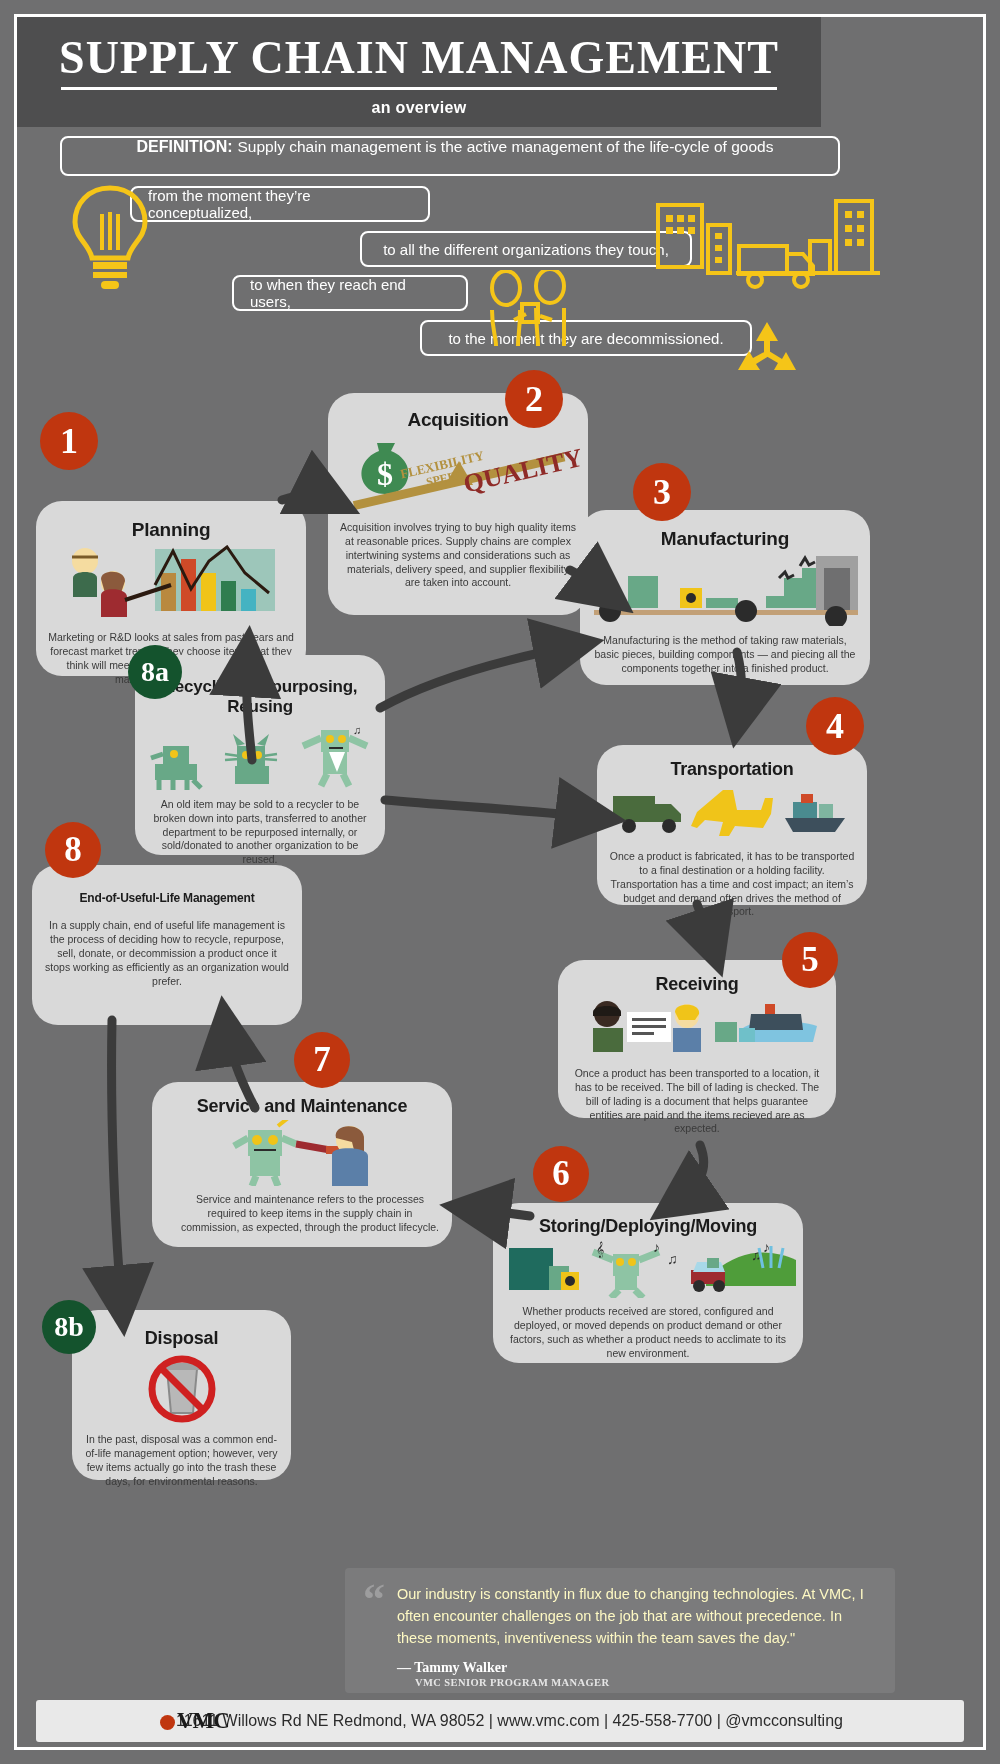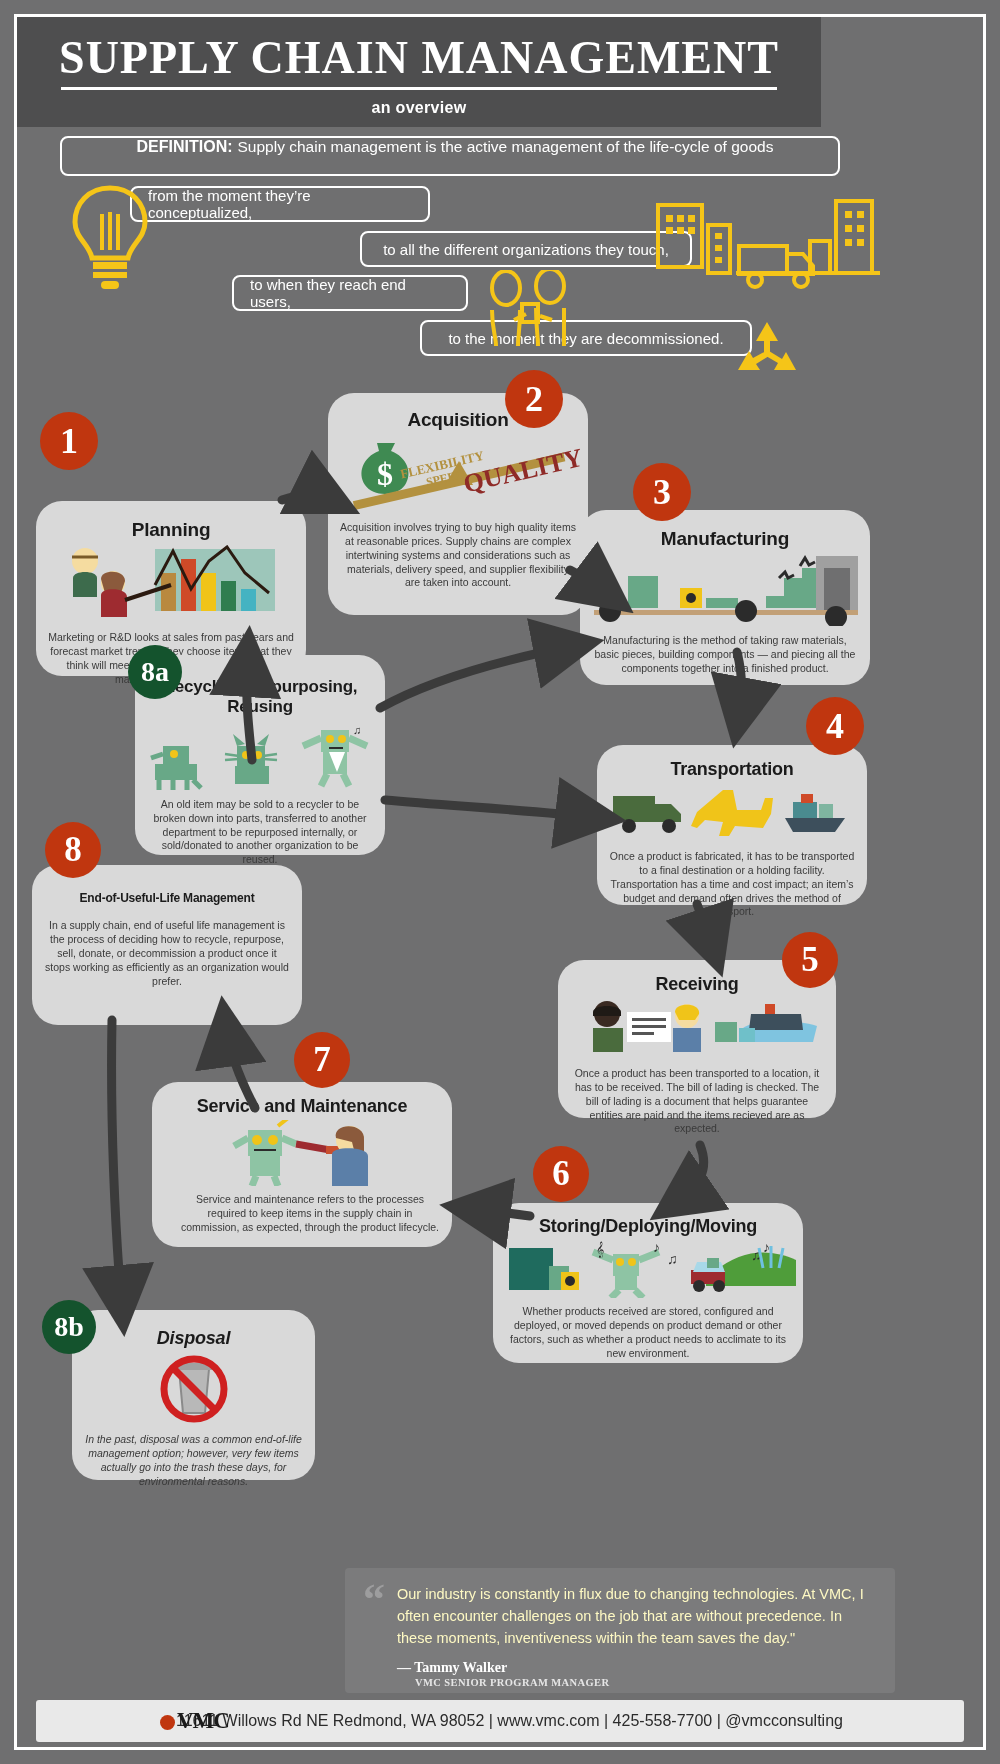--- a/index.html
+++ b/index.html
@@ -403,21 +403,21 @@
       <path d="M186 24 L200 24" stroke="#2b2b2b" stroke-width="2"></path>
       <rect x="180" y="28" width="24" height="22" fill="#8ec4a4"></rect>
       <path d="M178 14 L160 22 M206 14 L224 22 M184 50 L178 62 M200 50 L206 62" stroke="#8ec4a4" stroke-width="7"></path>
       <path d="M186 28 L194 48 L202 28 Z" fill="#ffffff"></path>
       <text x="210" y="10" font-family="Liberation Serif, serif" font-size="11" fill="#2b2b2b">♫</text>
     </svg>
     <div class="p" style="margin-top:4px;">An old item may be sold to a recycler to be broken down into parts, transferred to another department to be repurposed internally, or sold/donated to another organization to be reused.</div>
   </div>
   <div class="badge orange" style="left:128px; top:645px; width:54px; height:54px; font-size:28px;">8a</div>
 
-  <div class="card" style="left:72px; top:1310px; width:243px; height:170px;font-style:italic;">
+  <div class="card" style="left:72px; top:1310px; width:219px; height:170px;">
     <div class="h" style="font-size:18px; padding-top:18px;">Disposal</div>
     <svg style="width:90px;height:70px;margin-top:6px" viewBox="0 0 90 70">
       <path d="M30 14 L60 14 L56 58 L34 58 Z" fill="#b8b8b8" stroke="#8a8a8a" stroke-width="2"></path>
       <rect x="26" y="8" width="38" height="7" fill="#a0a0a0"></rect>
       <circle cx="45" cy="34" r="30" fill="none" stroke="#cf2020" stroke-width="7"></circle>
       <path d="M24 13 L66 55" stroke="#cf2020" stroke-width="7"></path>
     </svg>
     <div class="p" style="margin-top:4px;">In the past, disposal was a common end-of-life management option; however, very few items actually go into the trash these days, for environmental reasons.</div>
   </div>
   <div class="badge orange" style="left:42px; top:1300px; width:54px; height:54px; font-size:28px;">8b</div>

